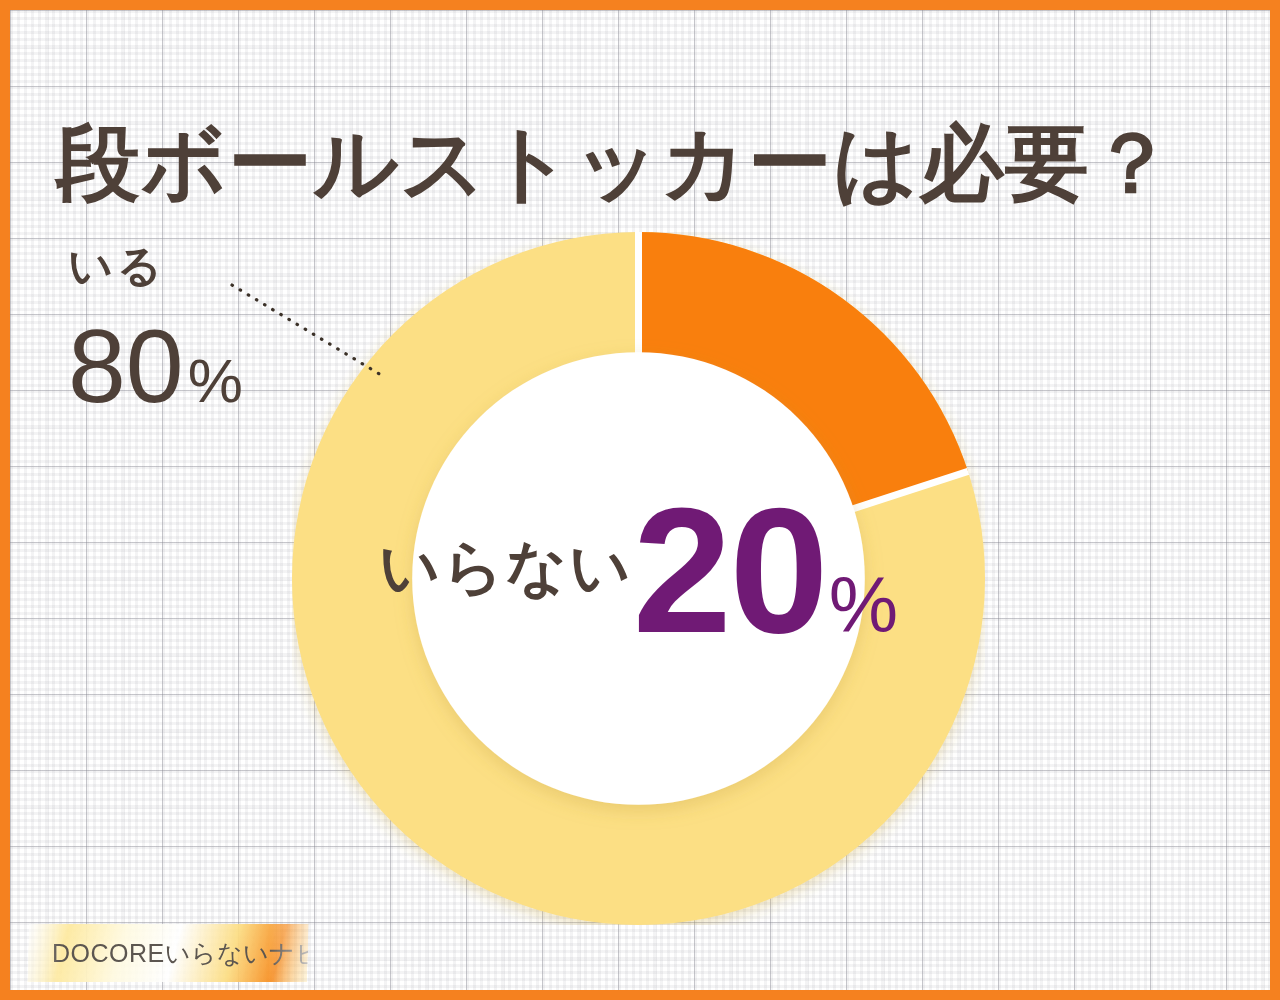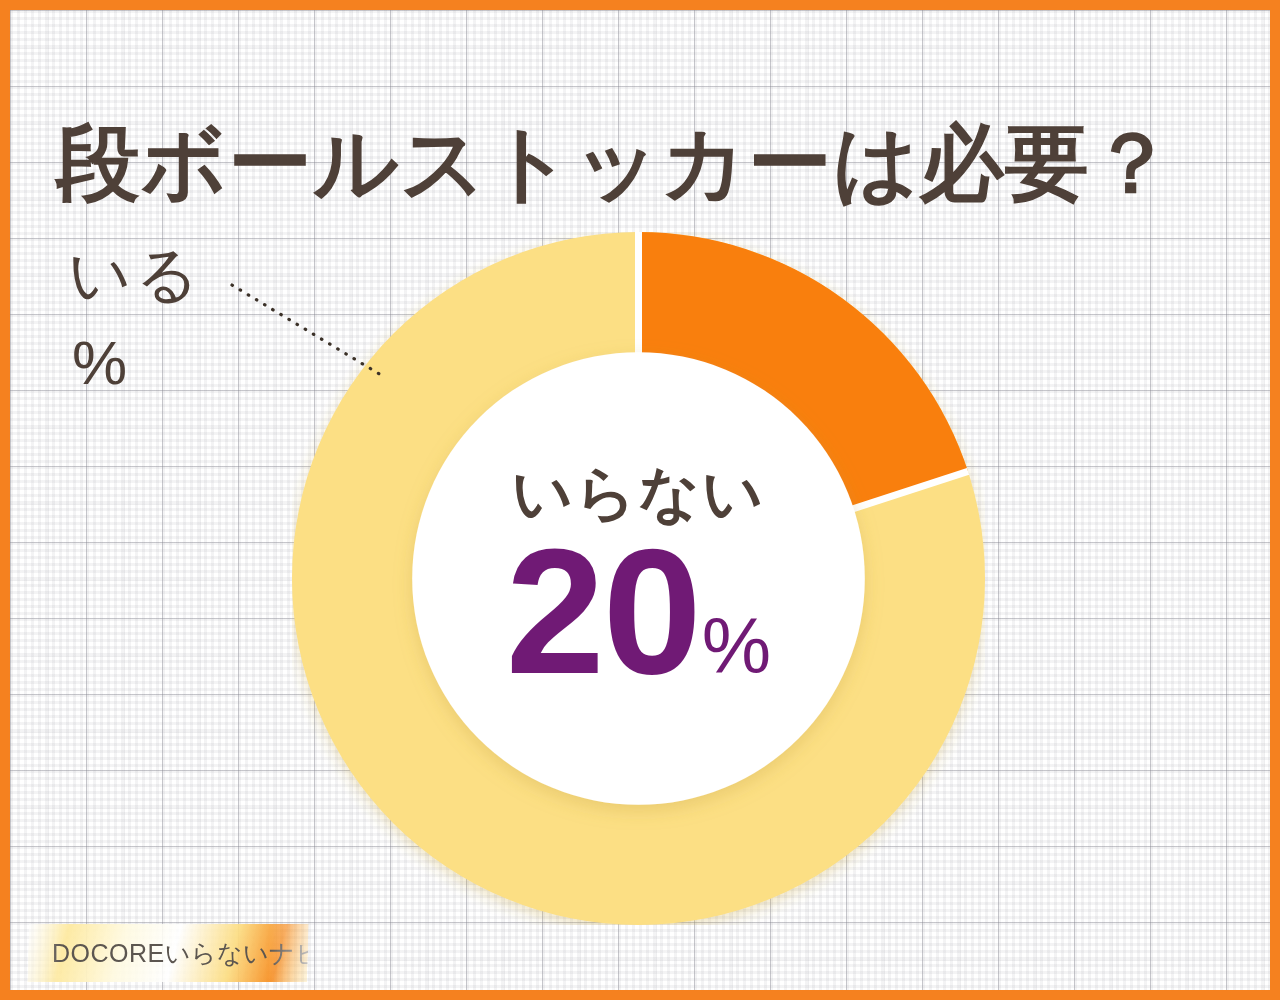--- a/index.html
+++ b/index.html
@@ -85,25 +85,25 @@
     width: 693px;
     height: 693px;
     z-index: 10;
   }
   .chart-wrap svg { display: block; width: 693px; height: 693px; }
 
   
   .center-label {
     position: absolute;
     left: 292px;
-    top: 232px;
+    top: 224px;
     width: 693px;
     height: 693px;
     display: flex;
-    flex-direction: column;
+    flex-direction: row;
     align-items: center;
     justify-content: center;
     z-index: 22;
     pointer-events: none;
   }
   .center-name {
     font-size: 60px;
     font-weight: 700;
     color: #4E4038;
     letter-spacing: 2px;
@@ -129,22 +129,22 @@
 
   
   .outer-label {
     position: absolute;
     left: 68px;
     top: 244px;
     z-index: 22;
     color: #4E4038;
   }
   .outer-name {
-    font-size: 62px;
-    font-weight: 400;
+    font-size: 44px;
+    font-weight: 700;
     line-height: 1;
     letter-spacing: 4px;
   }
   .outer-value {
     display: flex;
     align-items: baseline;
     line-height: 1;
     margin-top: 26px;
   }
   .outer-num {
@@ -243,20 +243,21 @@
     </div>
   </div>
 
   <svg class="leader" viewBox="0 0 1280 1000" xmlns="http://www.w3.org/2000/svg">
     <line x1="232" y1="285" x2="386" y2="378" stroke="#3B3128" stroke-width="3.2" stroke-linecap="round" stroke-dasharray="0.5 9"></line>
   </svg>
 
   <div class="outer-label">
     <div class="outer-name">いる</div>
     <div class="outer-value">
+      <span class="outer-num">80</span>
       <span class="outer-pct">%</span>
     </div>
   </div>
 
   <div class="logo-badge">
     <span class="logo-text">DOCOREいらないナビ</span>
   </div>
 
   <div class="frame"></div>
 

